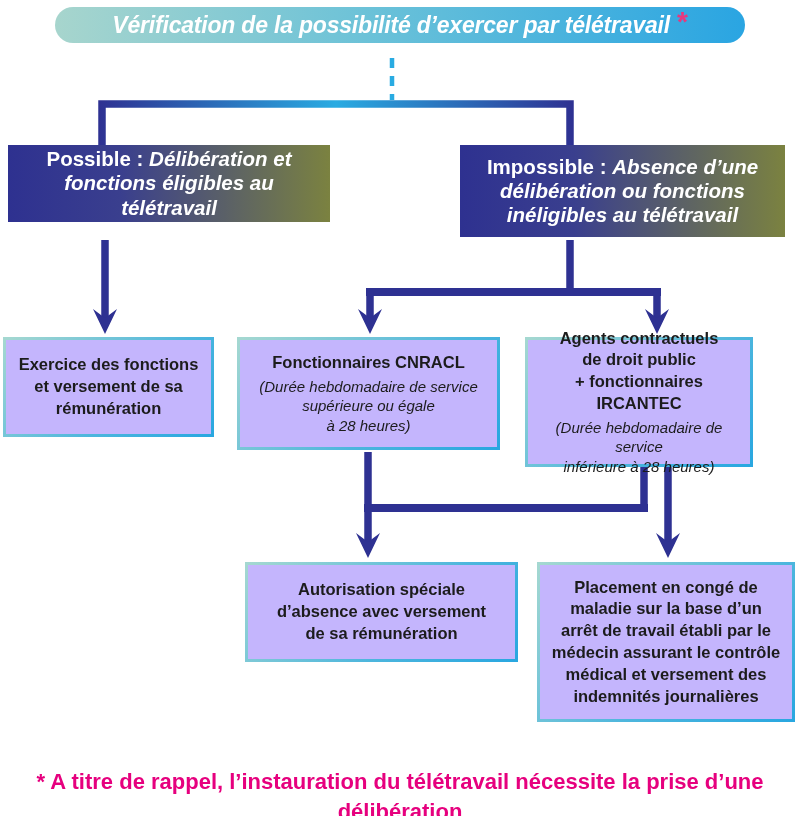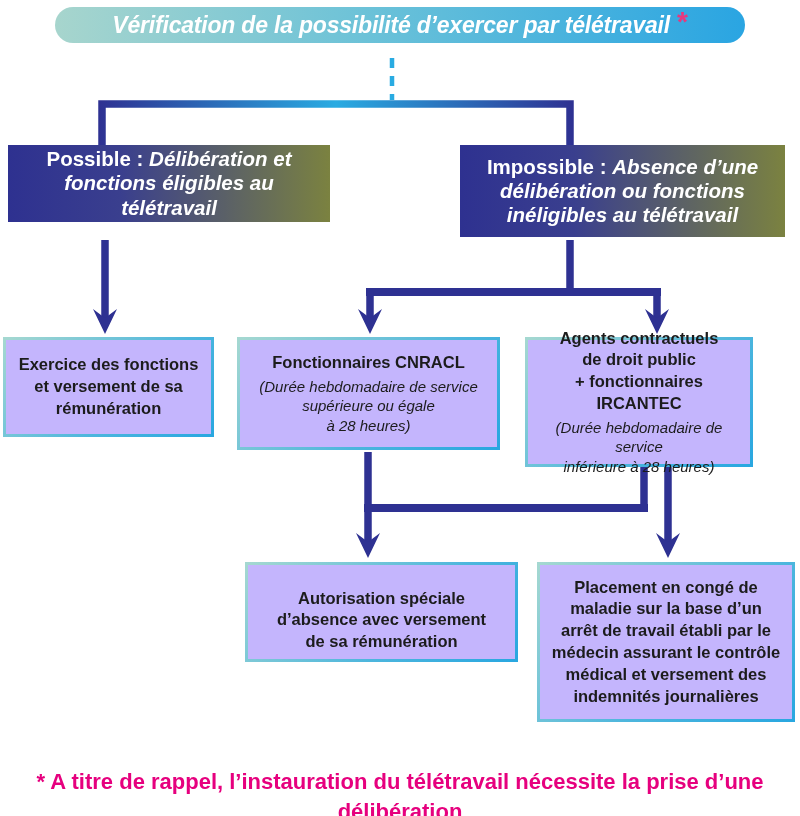--- a/index.html
+++ b/index.html
@@ -42,21 +42,21 @@
     border:3px solid transparent;
     border-image:linear-gradient(135deg,#a5d8d1 0%,#4db6dd 60%,#29a7e0 100%) 1;
     display:flex;flex-direction:column;align-items:center;justify-content:center;
     text-align:center;color:#1c1c1c;padding:6px 8px;
   }
   .obox .t{font-weight:700;font-size:16.5px;line-height:1.32;white-space:pre-line;}
   .obox .s{font-style:italic;font-size:15px;line-height:1.3;margin-top:3px;white-space:pre-line;}
   .obox-exercice{left:3px;top:337px;width:211px;height:100px;}
   .obox-cnracl{left:237px;top:337px;width:263px;height:113px;}
   .obox-ircantec{left:525px;top:337px;width:228px;height:130px;}
-  .obox-autorisation{left:245px;top:562px;width:273px;height:100px;justify-content:flex-end;}
+  .obox-autorisation{left:245px;top:562px;width:273px;height:100px;}
   .obox-placement{left:537px;top:562px;width:258px;height:160px;}
 
   
   .footnote{
     position:absolute;left:0;top:767px;width:800px;text-align:center;
     color:#e6007e;font-size:22px;font-weight:700;line-height:1.35;
     white-space:pre-line;
   }
 </style>
 </head>

